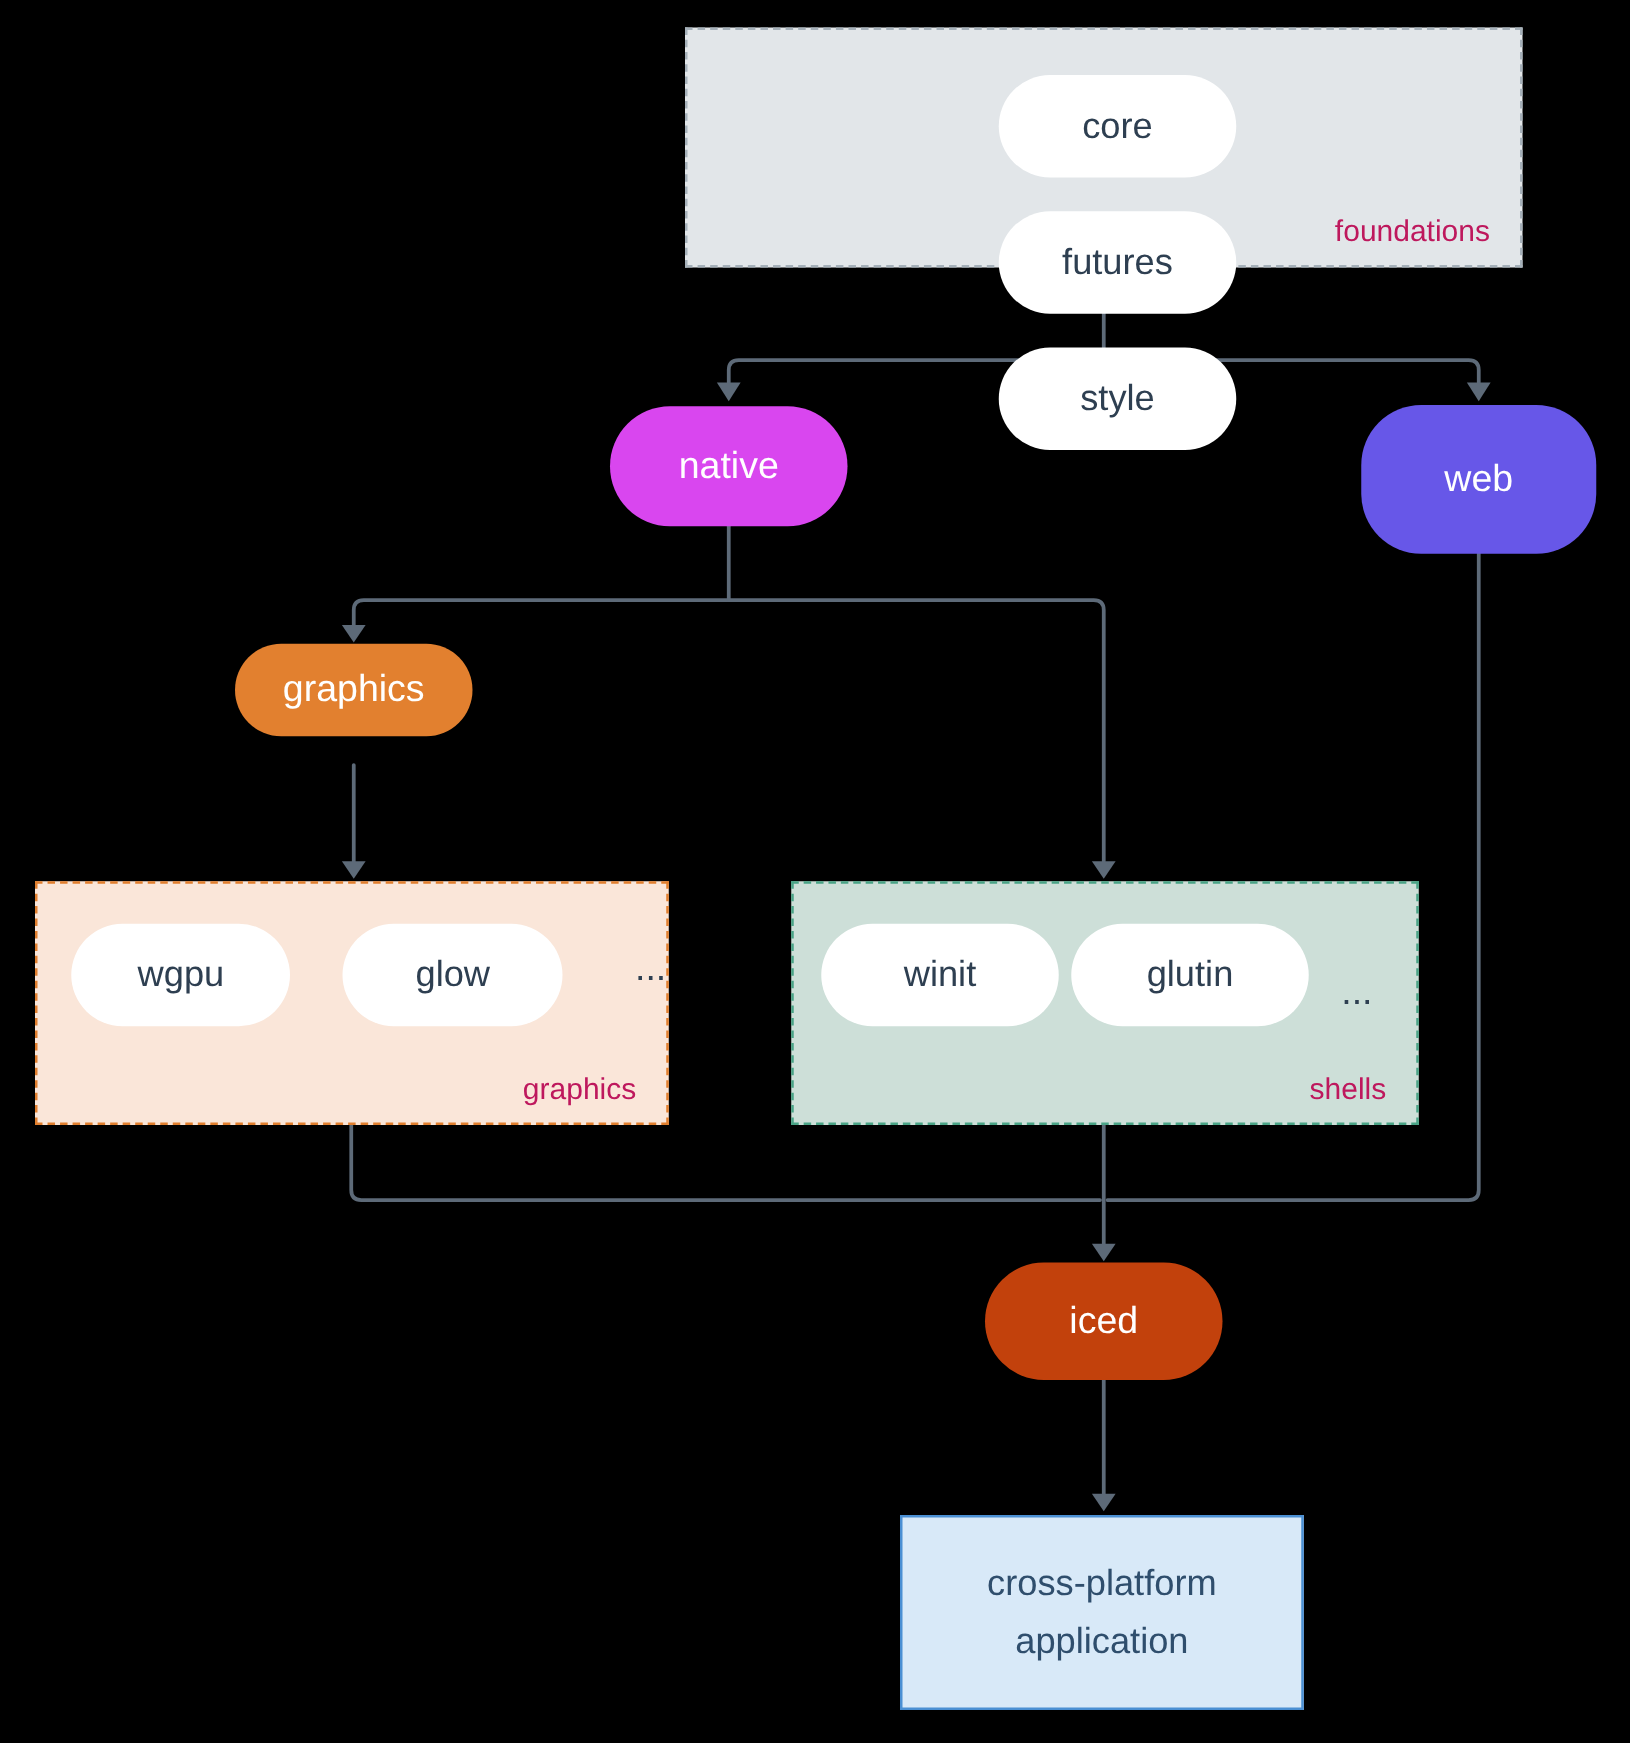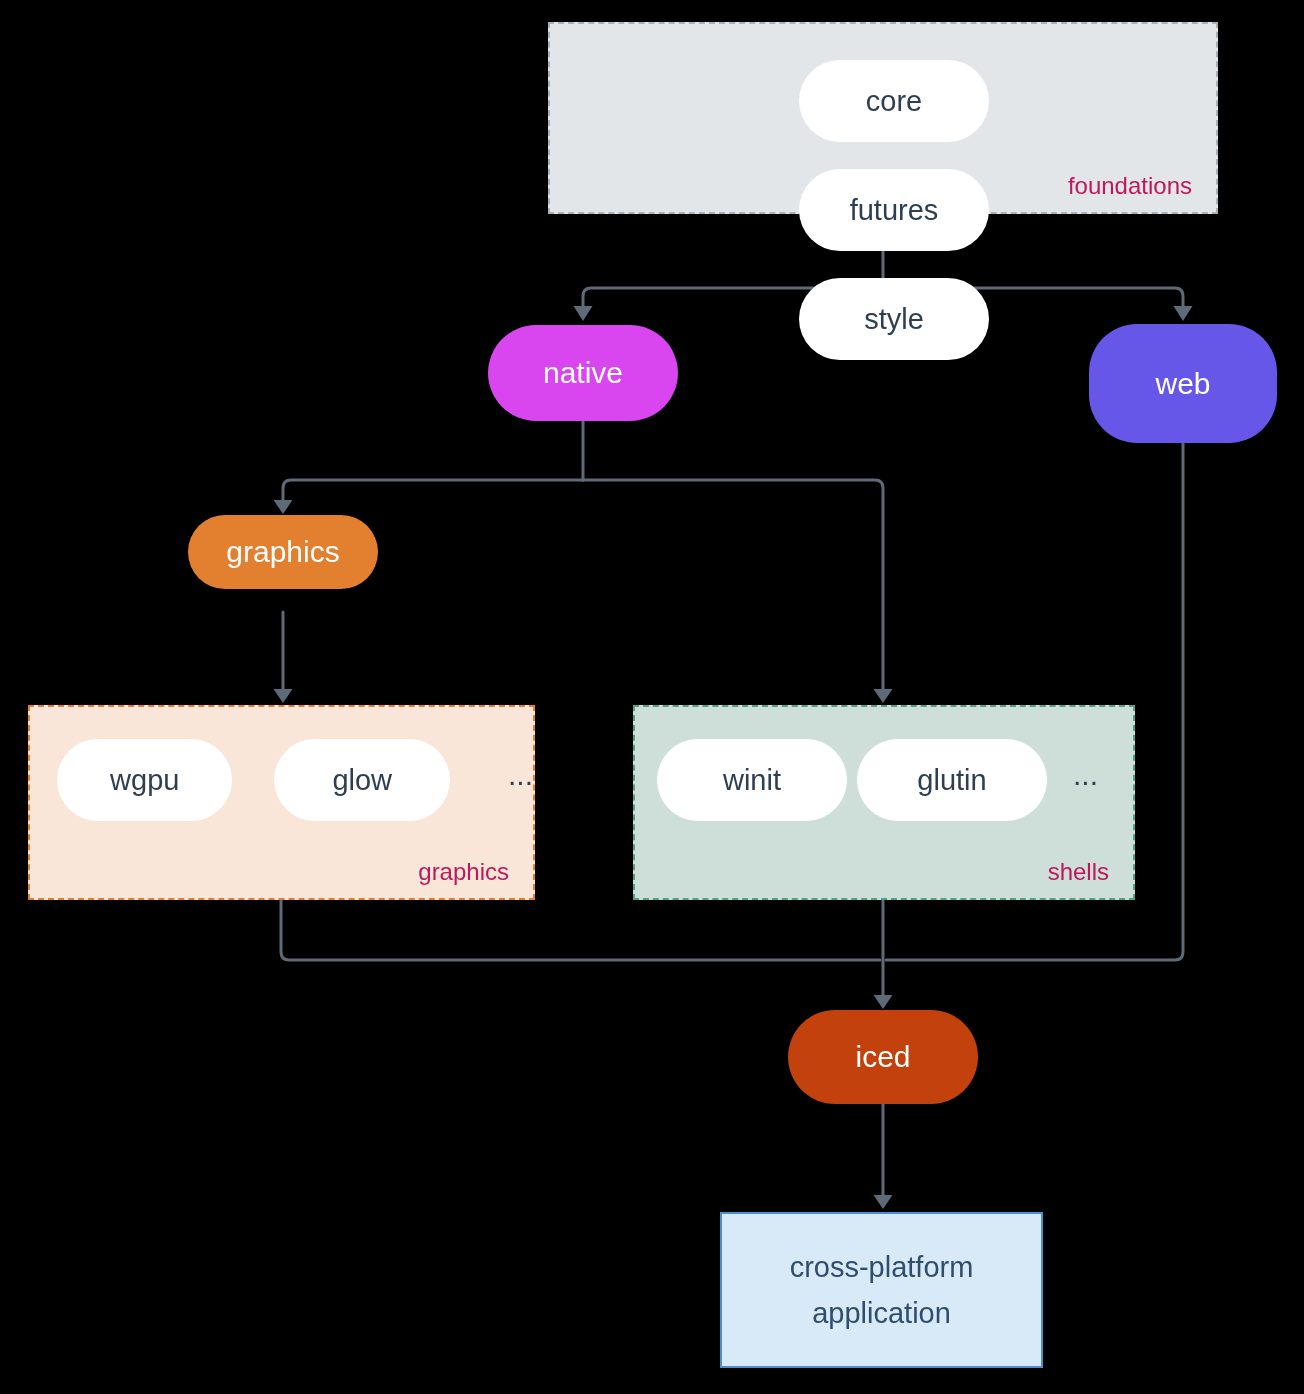--- a/index.html
+++ b/index.html
@@ -38,21 +38,21 @@
   .group-shells {
     left: 633px; top: 705px; width: 502px; height: 195px;
     background: #cddfd8; border-color: #4aa486;
   }
   .pill-row {
     display: flex;
     align-items: center;
   }
   .group-foundations .pill-row { padding: 36px 0 0 22px; gap: 27px; flex-direction: column; }
   .group-renderers  .pill-row { padding: 32px 0 0 27px; gap: 42px; }
-  .group-shells     .pill-row { padding: 32px 0 0 22px; gap: 10px; }
+  .group-shells     .pill-row { padding: 32px 0 0 22px; gap: 10px; align-items: flex-end; }
   .pill {
     background: #ffffff;
     color: #2e3f51;
     height: 82px;
     width: 190px;
     border-radius: 42px;
     display: flex;
     align-items: center;
     justify-content: center;
     font-size: 29px;

